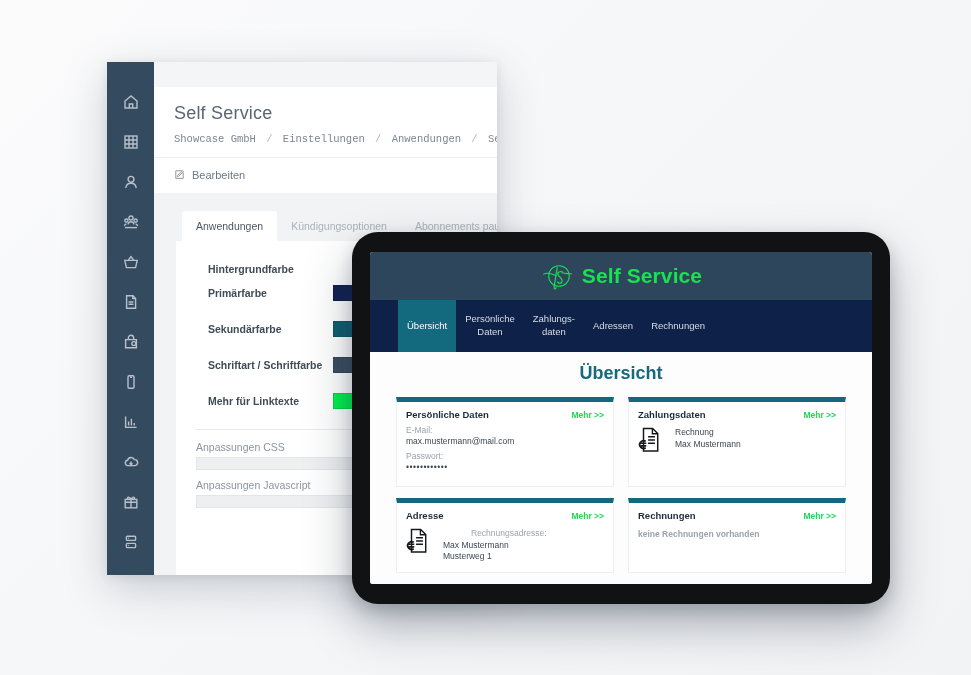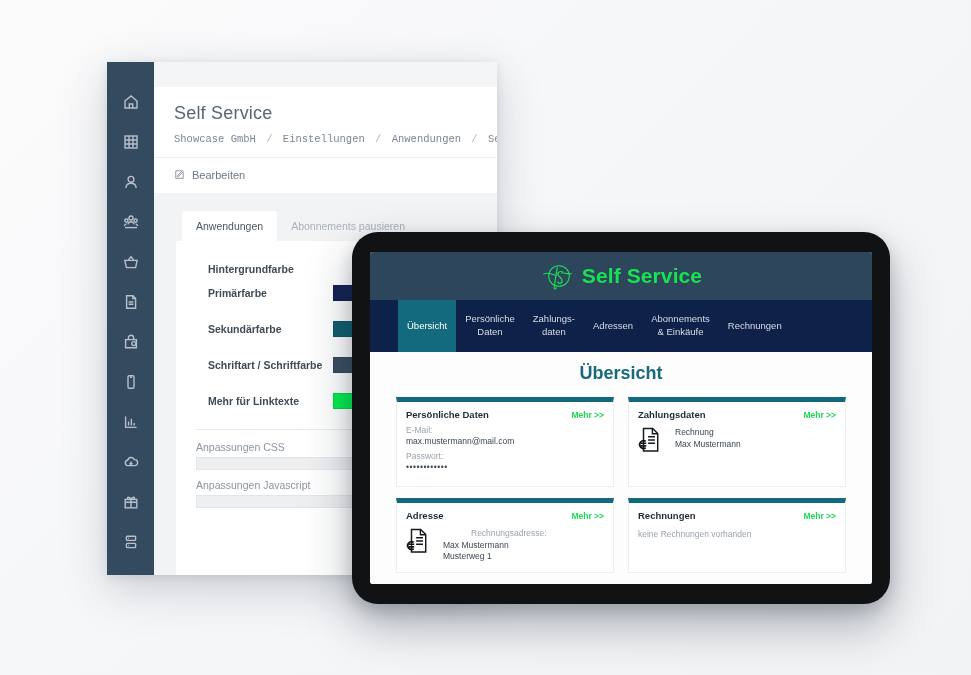--- a/index.html
+++ b/index.html
@@ -258,21 +258,21 @@
     justify-content: space-between;
     padding: 7px 9px 5px 9px;
   }
   .ss-card-title { font-size: 9.5px; font-weight: bold; color: #1d2b38; }
   .ss-card-more { font-size: 8.5px; font-weight: bold; color: #1fd957; cursor: pointer; }
   .ss-card-body { padding: 0 9px 9px 9px; }
 
   .kv-label { font-size: 8.5px; color: #9aa3ad; margin-bottom: 1px; }
   .kv-value { font-size: 8.5px; color: #3c4753; margin-bottom: 5px; }
   .kv-value.mask { letter-spacing: .5px; }
-  .empty-note { font-size: 8.5px; color: #9aa3ad; padding-top: 3px; }
+  .empty-note { font-size: 8.5px; color: #9aa3ad; padding-top: 3px; font-weight: bold; }
 
   .icon-row { display: flex; align-items: flex-start; gap: 15px; padding-top: 2px; }
   .icon-row svg { width: 22px; height: 26px; flex: 0 0 22px; }
   .icon-row .lines { min-width: 0; }
   .icon-row .lines div { font-size: 8.5px; color: #3c4753; line-height: 1.38; }
   .icon-row .lines div.muted { color: #9aa3ad; margin-left: 28px; }
 </style>
 </head>
 <body>
 
@@ -419,20 +419,21 @@
         <span><svg viewBox="0 0 16 16">
               <path d="M12.6 2.4 L13.8 3.6 L6.8 10.6 L4.9 11.1 L5.4 9.2 Z"></path>
               <path d="M11.6 2.6 H2.6 V13.6 H13.4 V5"></path>
             </svg></span>
         <span id="edit-label">Bearbeiten</span>
       </div>
 
       <div id="content-area">
         <div id="tab-strip">
           <div class="tab active">Anwendungen</div>
+          <div class="tab">Kündigungsoptionen</div>
           <div class="tab">Abonnements pausieren</div>
         </div>
 
         <div id="card-panel">
           <div id="form-body">
 
             <div class="field-row tight">
               <div class="field-label">Hintergrundfarbe</div>
             </div>
 
@@ -490,22 +491,20 @@
         <span id="ss-logo-text">Self Service</span>
       </div>
 
       <div id="ss-nav">
         <div class="ss-tab active">Übersicht</div>
         <div class="ss-tab">Persönliche
 Daten</div>
         <div class="ss-tab">Zahlungs-
 daten</div>
         <div class="ss-tab">Adressen</div>
-        <div class="ss-tab">Abonnements
-&amp; Einkäufe</div>
         <div class="ss-tab">Rechnungen</div>
       </div>
 
       <div id="ss-body">
         <div id="ss-heading">Übersicht</div>
 
         <div id="card-grid">
 
           <div class="ss-card">
             <div class="ss-card-head">

